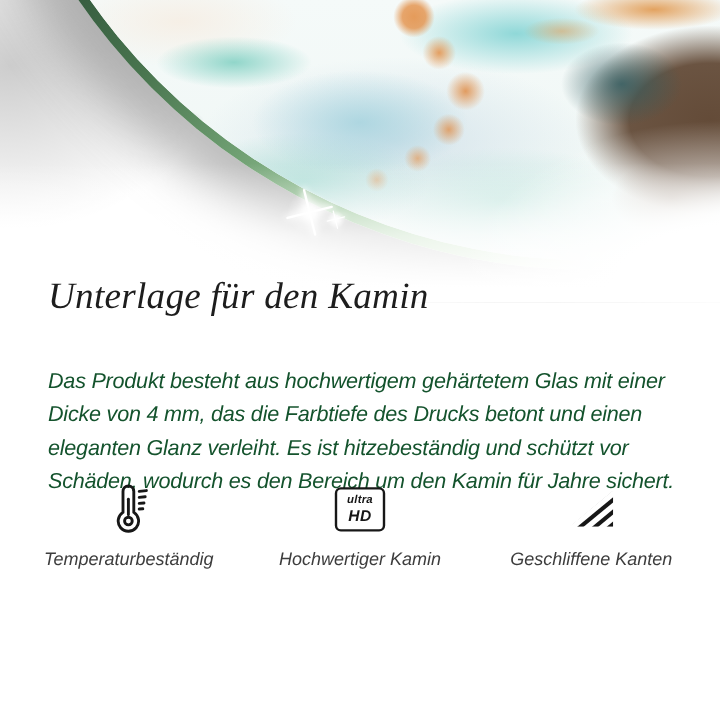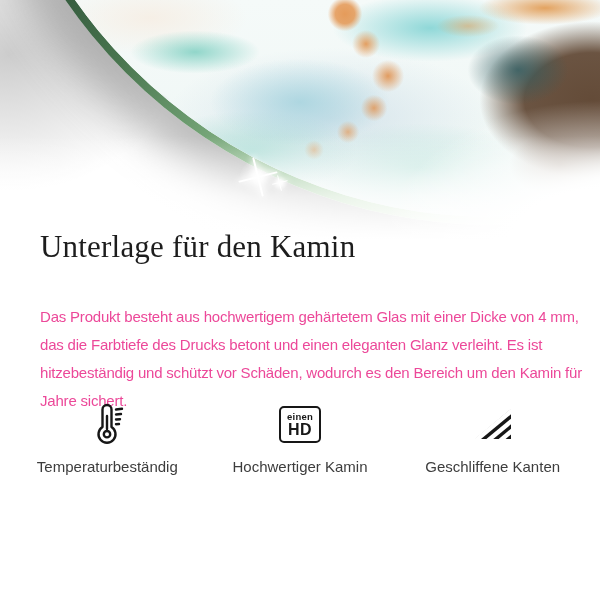--- a/index.html
+++ b/index.html
@@ -1,18 +1,18 @@
 <!DOCTYPE html>
 <html><head>
 <meta charset="utf-8">
 <style>
   html, body { margin:0; padding:0; background:#ffffff; }
   body { width:600px; height:600px; overflow:hidden;
          font-family:"Liberation Sans","DejaVu Sans",sans-serif; }
-  .page { position:relative; width:600px; height:488px; background:#ffffff; overflow:hidden; }
+  .page { position:relative; width:600px; height:488px; background:#ffffff; overflow:hidden;font-style:italic; }
 
   
   .hero { position:absolute; left:0; top:0; width:600px; height:252px; overflow:hidden; background:#fff; }
   .hero-shadow { position:absolute; inset:0;
     background: radial-gradient(ellipse 250px 200px at 8px 55px, rgba(130,130,130,0.40) 0%, rgba(130,130,130,0) 68%); }
   .plate { position:absolute; left:-26px; top:-813px; width:1038px; height:1038px;
     border-radius:50%; overflow:hidden;
     background: linear-gradient(130deg, #24402b 0%, #2f5339 38%, #49754f 46%, #6f9f72 53%, #96c396 59%, #bfdfba 65%, #e4f2de 72%, #f2f8ee 100%);
     box-shadow: -26px 26px 42px -4px rgba(108,108,108,0.45); }
   .surface { position:absolute; inset:8px; border-radius:50%; overflow:hidden; background:#f2f8f6; }
@@ -55,33 +55,33 @@
   .fade { position:absolute; inset:0; pointer-events:none; }
   .fade-bottom { background: linear-gradient(to bottom, rgba(255,255,255,0) 54%, rgba(255,255,255,0.72) 78%, #ffffff 95%); }
   .fade-corner { background: radial-gradient(ellipse 310px 210px at 100% 100%, #ffffff 30%, rgba(255,255,255,0) 72%); }
 
   
   h1 { position:absolute; left:40px; top:230px; margin:0;
        font-family:"Liberation Serif","DejaVu Serif",serif; font-weight:400;
        font-size:31px; line-height:34px; color:#1d1d1d; letter-spacing:0.2px; }
   h1 span { display:block; }
   .desc { position:absolute; left:40px; top:303px; width:546px; margin:0;
-          font-size:15px; line-height:28px; color:#ec4899; letter-spacing:-0.2px; }
+          font-size:18px; line-height:28px; color:#14532d; letter-spacing:-0.2px; }
 
   
   .features { position:absolute; left:11px; top:399px; width:578px;
               display:grid; grid-template-columns:repeat(3,1fr); row-gap:13px; }
   .feature { display:flex; flex-direction:column; align-items:center; }
   .icon-box { height:50px; display:flex; align-items:center; justify-content:center; }
   .feature-label { margin-top:9px; font-size:15px; color:#3d3d3d; white-space:nowrap; }
   .hd-box { width:38px; height:33px; border:2.6px solid #171717; border-radius:5px;
             display:flex; flex-direction:column; align-items:center; justify-content:center;
             color:#171717; font-weight:700; }
   .hd-box .t1 { font-size:9.5px; line-height:10px; letter-spacing:0.2px; }
-  .hd-box .t2 { font-size:16px; line-height:15px; letter-spacing:0.4px; }
+  .hd-box .t2 { font-size:13px; line-height:15px; letter-spacing:0.4px; }
   svg .st { fill:none; stroke:#171717; stroke-width:2.4; stroke-linecap:round; stroke-linejoin:round; }
 </style>
 </head>
 <body>
 
 <div class="page">
 
   <div class="hero">
     <div class="hero-shadow"></div>
     <div class="plate">
@@ -118,21 +118,21 @@
           <line class="st" x1="32" y1="18.5" x2="36" y2="18.2"></line>
           <line class="st" x1="32" y1="23.2" x2="35" y2="23"></line>
         </svg>
       </div>
       <div class="feature-label">Temperaturbeständig</div>
     </div>
 
     <div class="feature">
       <div class="icon-box">
         <div class="hd-box">
-          <span class="t1">einen</span>
+          <span class="t1">ultra</span>
           <span class="t2">HD</span>
         </div>
       </div>
       <div class="feature-label">Hochwertiger Kamin</div>
     </div>
 
 
 
     <div class="feature">
       <div class="icon-box">

